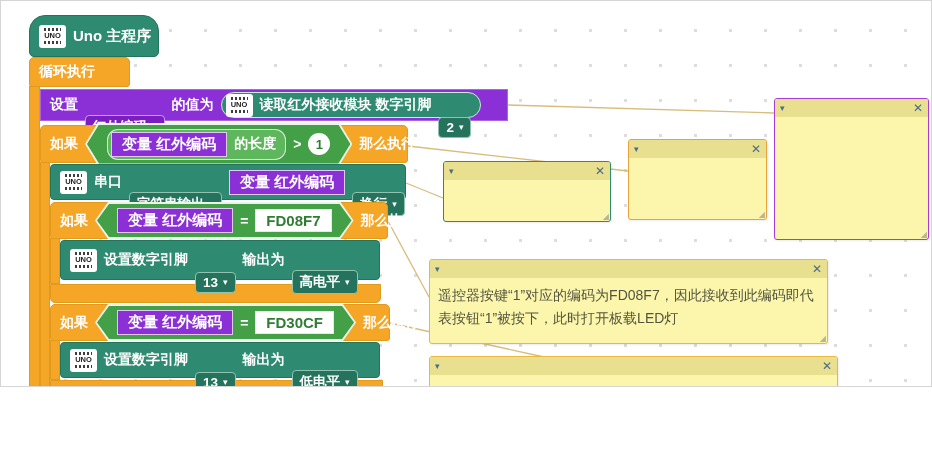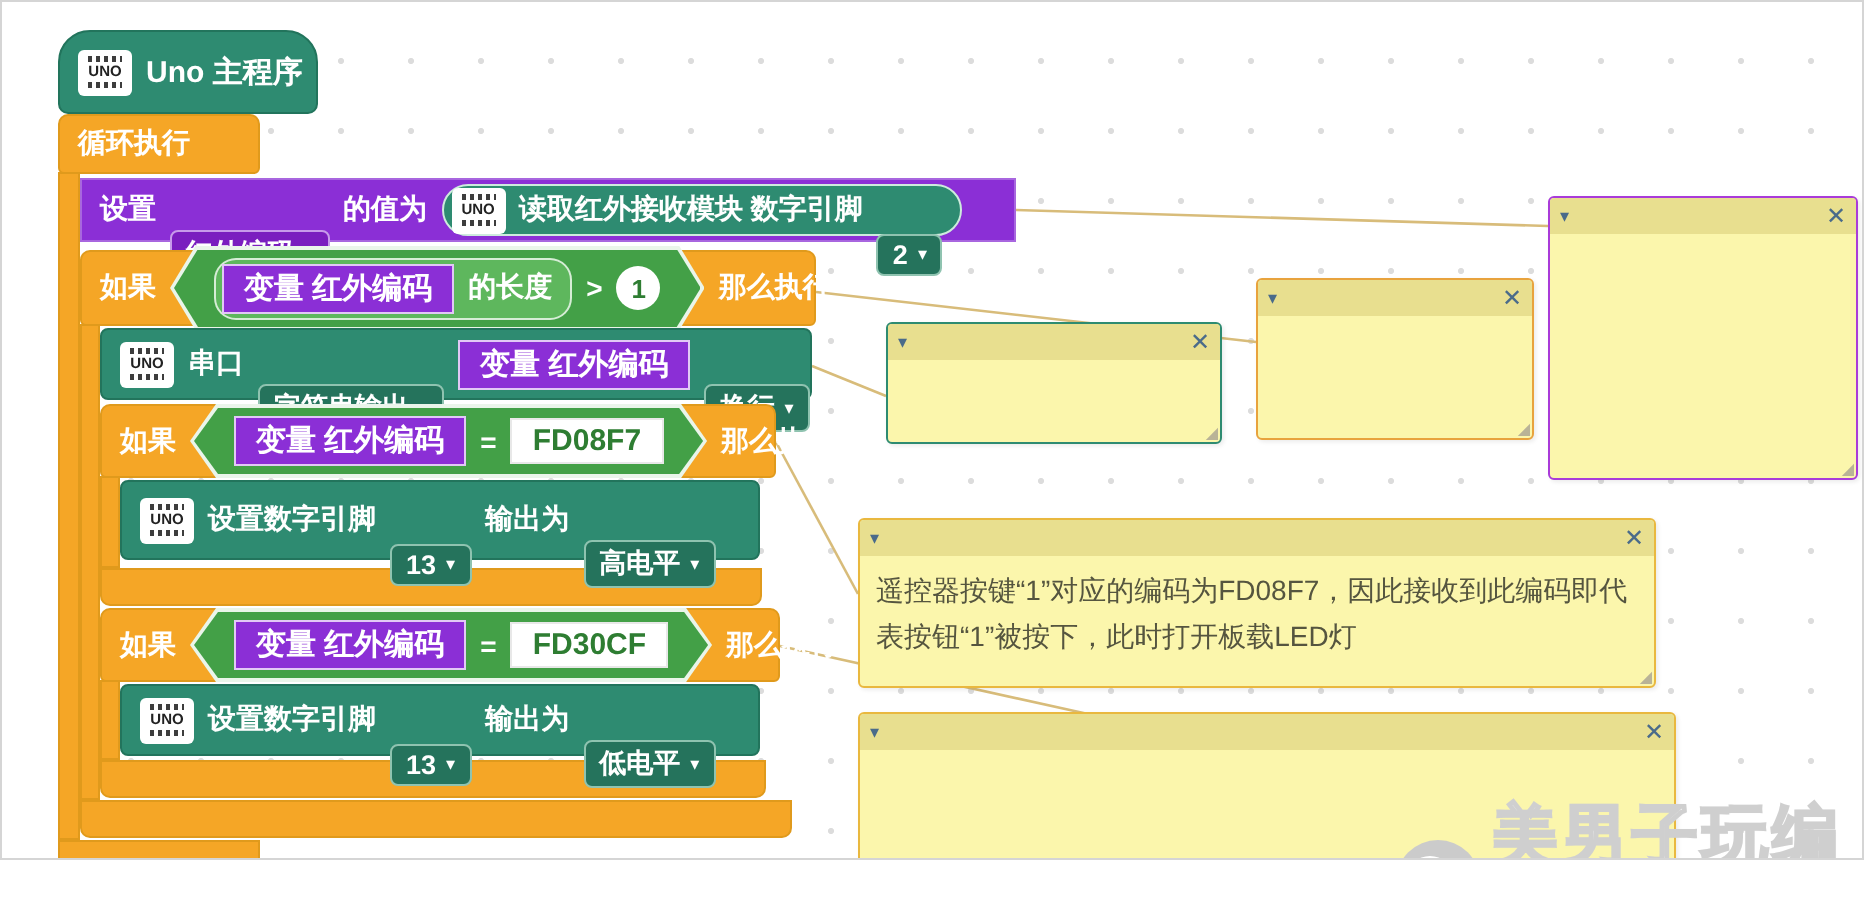--- a/index.html
+++ b/index.html
@@ -1,18 +1,18 @@
 <!DOCTYPE html>
 <html><head>
 <meta charset="utf-8">
 <style>
   html,body{margin:0;padding:0;}
   body{font-family:"Liberation Sans","DejaVu Sans",sans-serif;}
   #canvas{
-    position:relative;width:932px;height:430px;overflow:hidden;
+    position:relative;width:932px;height:387px;overflow:hidden;
     background-color:#ffffff;
     background-image:radial-gradient(circle,#dcdcdc 1.4px,transparent 1.6px);
     background-size:35px 35px;background-position:12px 12px;
     border:1px solid #d5d5d5;box-sizing:border-box;
   }
   .block{position:absolute;box-sizing:border-box;display:flex;align-items:center;gap:7px;
     color:#fff;font-weight:bold;font-size:14px;padding:0 9px;z-index:2;white-space:nowrap;}
   .orange{background:#F5A626;border:1px solid #E09A1C;}
   .teal{background:#2E8B71;border:1px solid #22745C;}
   .purple{background:#8B2FD6;border:1px solid #A866DF;}

